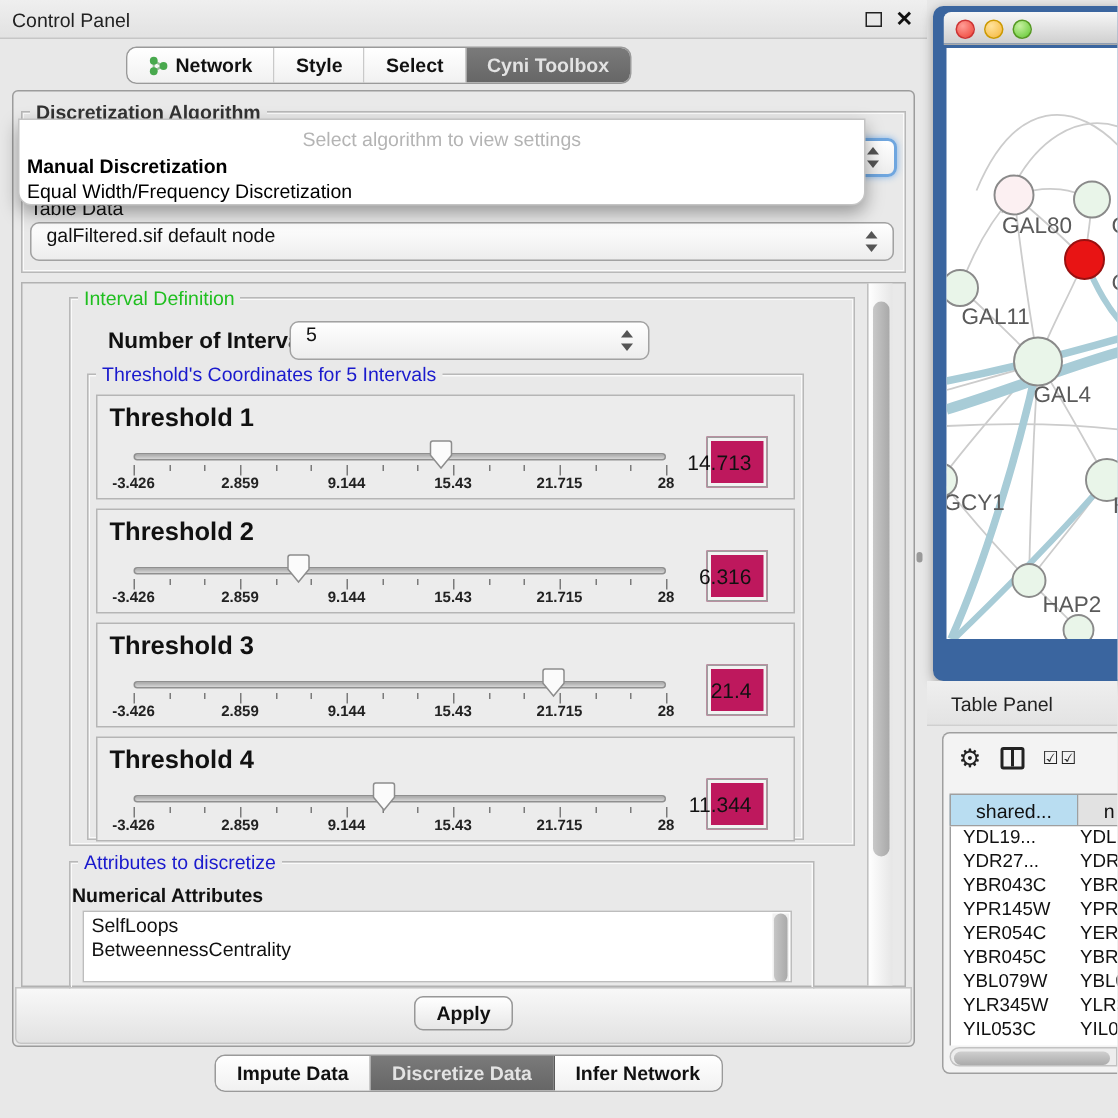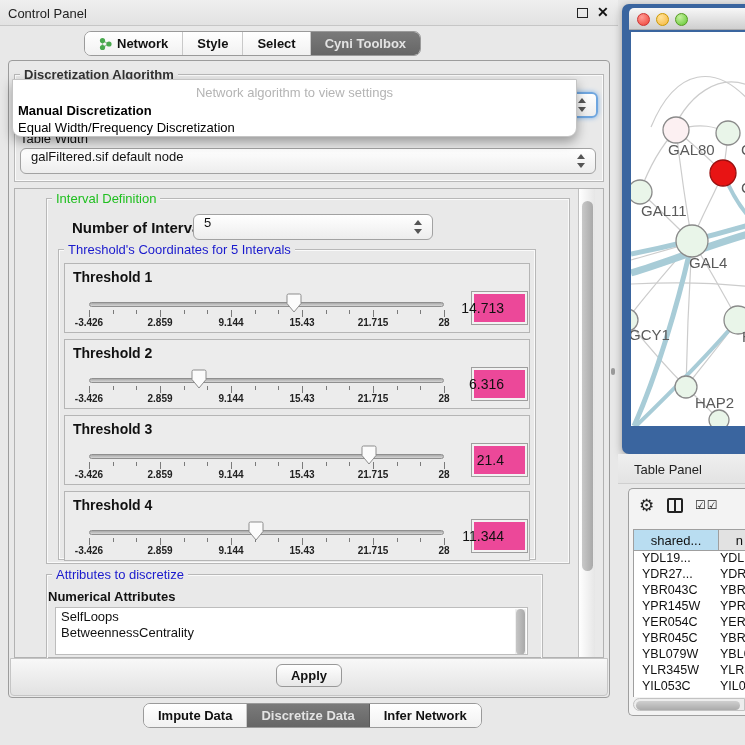--- a/index.html
+++ b/index.html
@@ -47,26 +47,26 @@
 
   #interval-group { left:46px; top:198px; width:524px; height:366px; }
   #interval-title { left:52px; top:191px; color:#1fbf1f; }
   #noi-label { left:72px; top:219px; font-size:15px; font-weight:bold; color:#111; }
   #noi-combo { left:193px; top:214px; width:240px; }
   #thresh-group { left:58px; top:249px; width:478px; height:311px; }
   #thresh-title { left:64px; top:242px; color:#1a1acd; }
 
   #threshold-list { left:64px; top:263px; width:466px; height:296px; }
   .th-panel { position:absolute; left:0; width:466px; height:70px; background:#ececec; border:1px solid #b5b5b5; }
-  .th-label { position:absolute; left:8px; top:5px; font-size:14px; font-weight:bold; color:#111; }
+  .th-label { position:absolute; left:8px; top:5px; font-size:17px; font-weight:bold; color:#111; }
   .th-track { position:absolute; left:24px; top:38px; width:355px; height:5px; border-radius:3px; background:linear-gradient(#a9a9a9,#d6d6d6); border:1px solid #8f8f8f; }
   .th-handle { position:absolute; top:29px; width:16px; height:20px; }
   .th-tick { position:absolute; width:1px; background:#7a7a7a; }
   .th-ticklabel { position:absolute; top:53px; width:44px; text-align:center; font-size:10px; font-weight:bold; color:#222; }
-  .th-field { position:absolute; left:406px; top:27px; width:57px; height:34px; background:#ec4899; border:1px solid #9e9e9e; box-shadow:0 0 0 2px #f2f2f2 inset; font-size:14px; color:#111; display:flex; align-items:center; justify-content:flex-end; padding-right:23px; }
+  .th-field { position:absolute; left:406px; top:27px; width:41px; height:34px; background:#be185d; border:1px solid #9e9e9e; box-shadow:0 0 0 2px #f2f2f2 inset; font-size:14px; color:#111; display:flex; align-items:center; justify-content:flex-end; padding-right:10px; }
 
   #attr-group { left:46px; top:574px; width:497px; height:90px; }
   #attr-title { left:52px; top:567px; color:#1a1acd; }
   #attr-sub { left:48px; top:589px; font-size:13px; font-weight:bold; color:#111; }
   #attr-list { left:55px; top:607px; width:473px; height:48px; background:#ffffff; border:1px solid #bdbdbd; overflow:hidden; }
   .attr-item { font-size:13px; color:#111; padding:1px 0 1px 5px; height:16px; }
   #attr-scroll { position:absolute; right:1px; top:1px; width:11px; height:46px; background:#f0f0f0; }
   #attr-thumb { position:absolute; left:1px; top:0; width:9px; height:46px; border-radius:5px; background:linear-gradient(90deg,#c6c6c6,#a9a9a9); }
 
   #apply-strip { left:10px; top:658px; width:598px; height:38px; background:linear-gradient(#f8f8f8,#e2e2e2); border:1px solid #c5c5c5; border-radius:0 0 4px 4px; }
@@ -133,28 +133,28 @@
   </div>
 </div>
 
 <div class="abs" id="main-box"></div>
 
 <div class="abs etched" id="algo-box"></div>
 <div class="group-title" id="algo-title">Discretization Algorithm</div>
 <div class="combo" id="algo-combo">
     <span class="stepper"></span>
   </div>
-<div class="abs" id="tabledata-label">Table Width</div>
+<div class="abs" id="tabledata-label">Table Data</div>
 <div class="combo" id="tabledata-combo">
   <span>galFiltered.sif default node</span>
   <span class="stepper"></span>
 </div>
 
 <div class="abs" id="algo-popup">
-  <div class="ph">Network algorithm to view settings</div>
+  <div class="ph">Select algorithm to view settings</div>
   <div class="op1">Manual Discretization</div>
   <div class="op2">Equal Width/Frequency Discretization</div>
 </div>
 
 <div class="abs" id="content-box"></div>
 <div class="abs etched" id="interval-group"></div>
 <div class="group-title" id="interval-title">Interval Definition</div>
 <div class="abs" id="noi-label">Number of Intervals</div>
 <div class="combo" id="noi-combo">
   <span>5</span>

